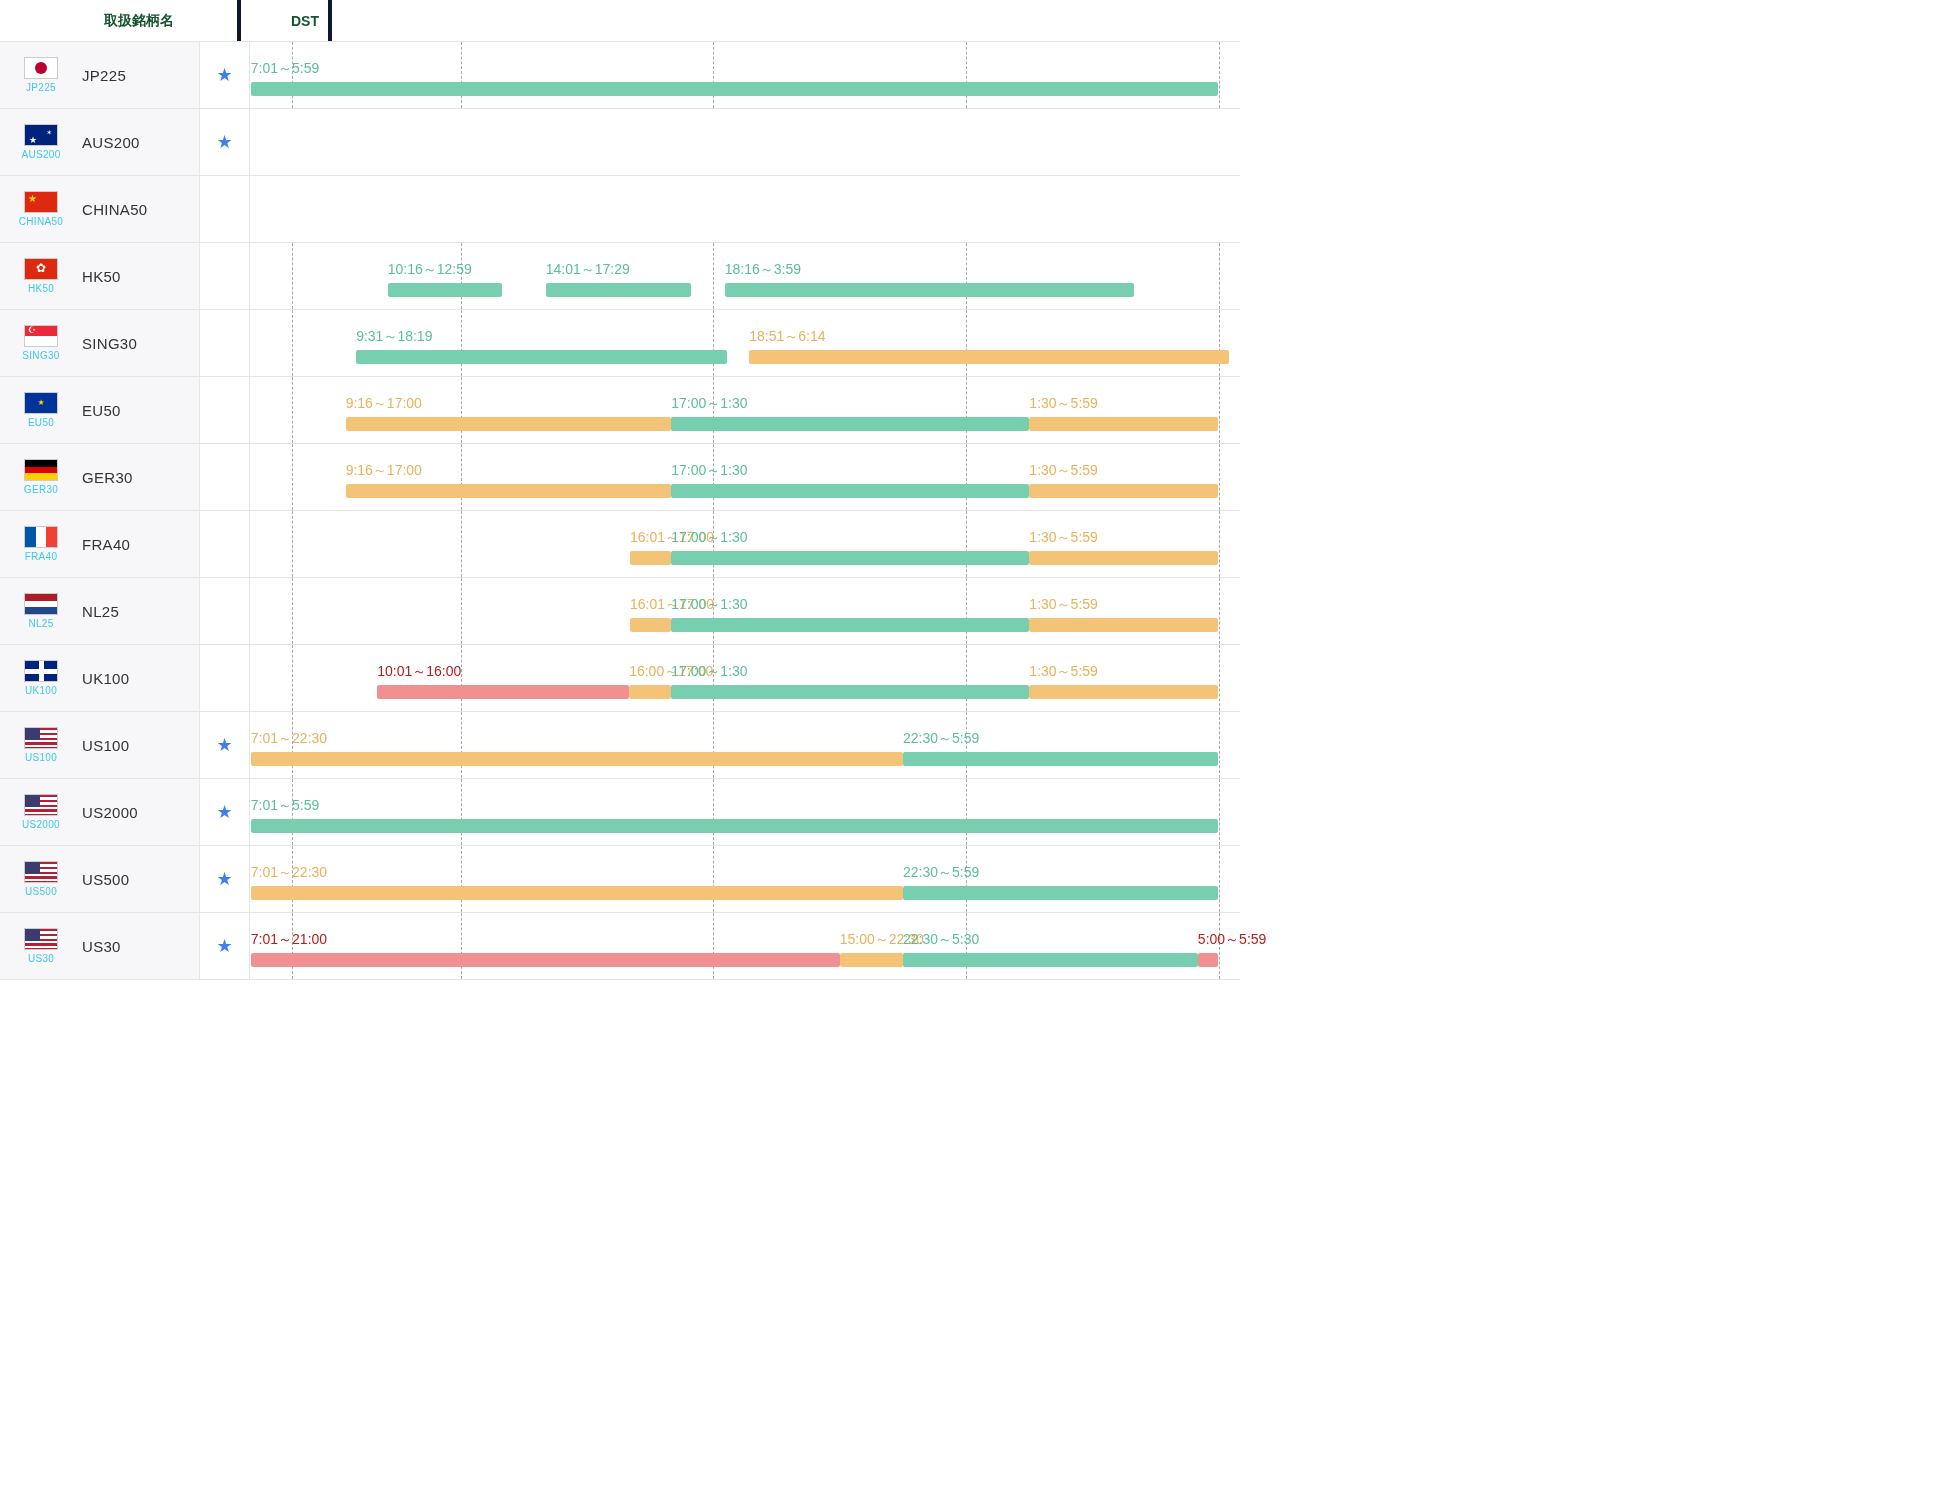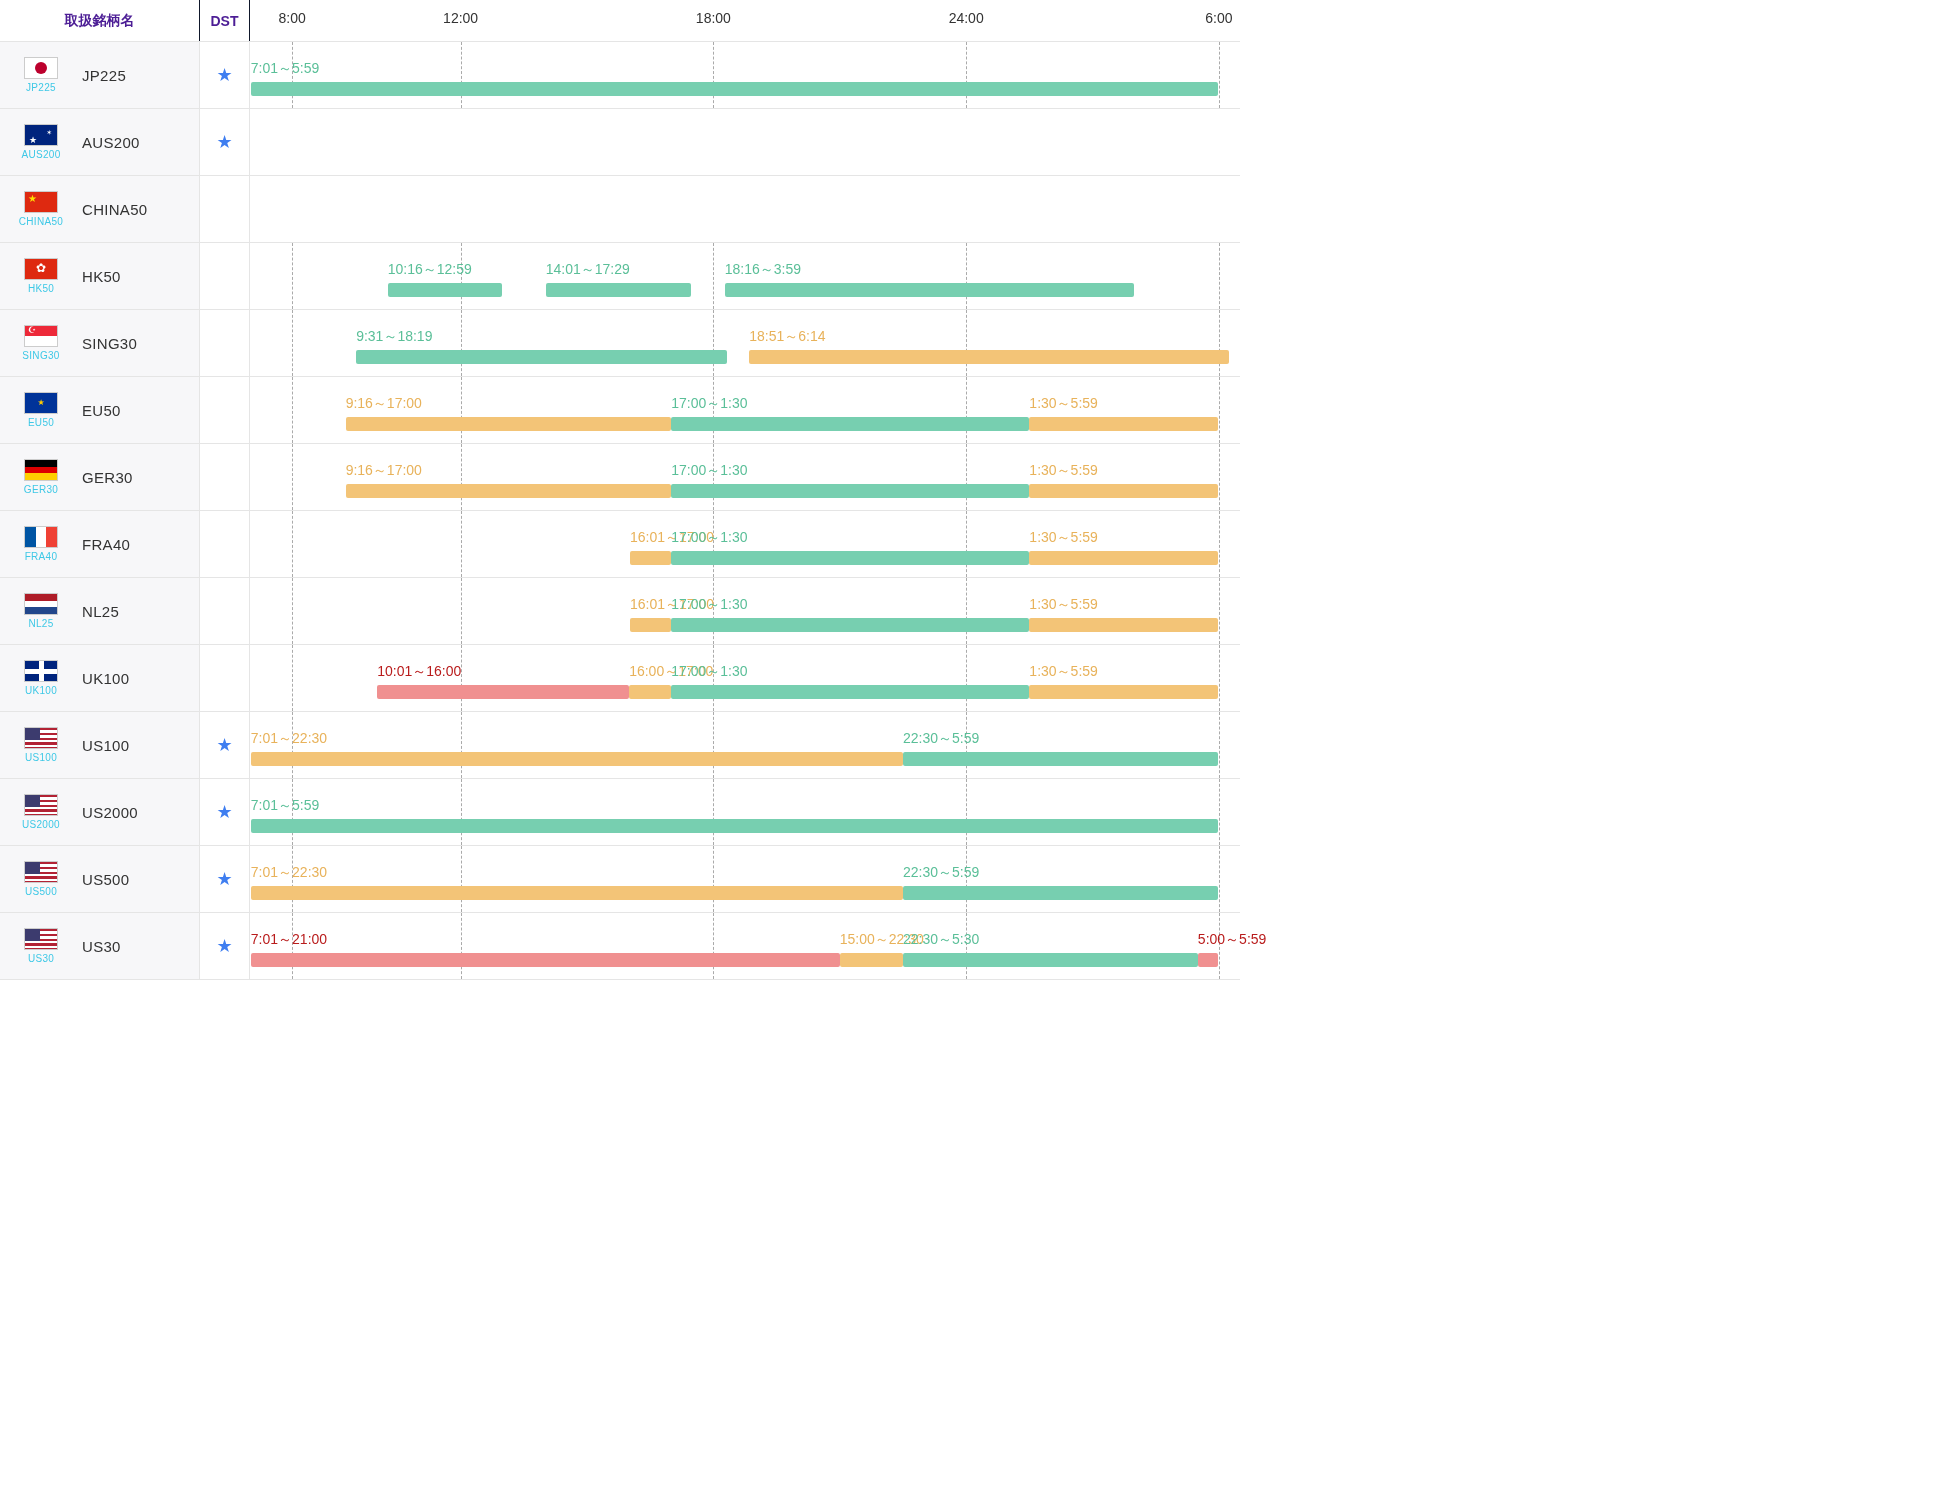--- a/index.html
+++ b/index.html
@@ -20,22 +20,23 @@
     display: flex;
     align-items: stretch;
     border-bottom: 1px solid #e5e5e5;
   }
   .header-row { height: 42px; }
   .data-row   { height: 67px; }
 
   .header-row .col-name,
   .header-row .col-dst {
     display:flex; align-items:center; justify-content:center;
-    font-weight:600; color:#4c1d95;
-    border-right:1px solid #0f172a;
+    font-weight:600; color:#14532d;
+    border-right:4px solid #0f172a;
+    margin-left:41px;
   }
   .header-row .col-tl { position:relative; }
   .header-row .tick-label {
     position:absolute; top:10px; transform:translateX(-50%);
     font-size:14px; color:#333;
   }
 
   .data-row .col-name {
     background:#f7f7f9;
     display:flex; align-items:center;
@@ -108,27 +109,20 @@
   .flag-us::after { content:""; position:absolute; left:0; top:0; width:15px; height:12px; background:#3c3b6e; }
 </style>
 </head>
 <body>
 
 <div class="wrap">
 
   <div class="header-row">
     <div class="col-name">取扱銘柄名</div>
     <div class="col-dst">DST</div>
-    <div class="col-tl" id="header-tl">
-        <div class="tick-label" style="left: 4.25532%;">8:00</div>
-        <div class="tick-label" style="left: 21.2766%;">12:00</div>
-        <div class="tick-label" style="left: 46.8085%;">18:00</div>
-        <div class="tick-label" style="left: 72.3404%;">24:00</div>
-        <div class="tick-label" style="left: 97.8723%;">6:00</div>
-      </div>
   </div>
 
   <div id="rows">
       <div class="data-row">
         <div class="col-name">
           <div class="flagbox">
             <div class="flag flag-jp"></div>
             <div class="flag-caption">JP225</div>
           </div>
           <div class="instr-name">JP225</div>

